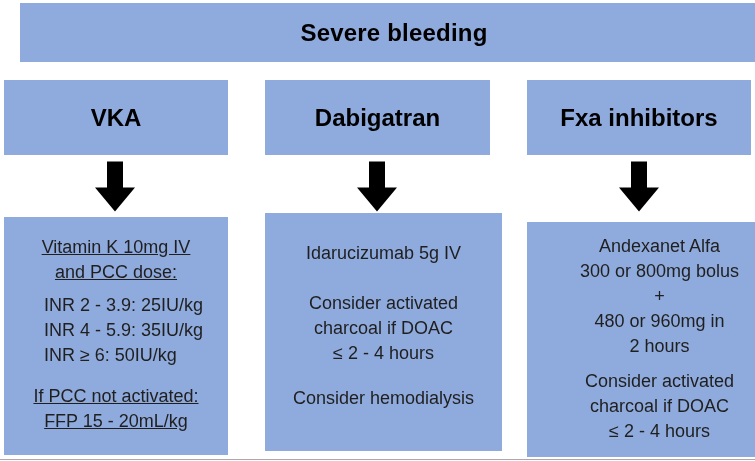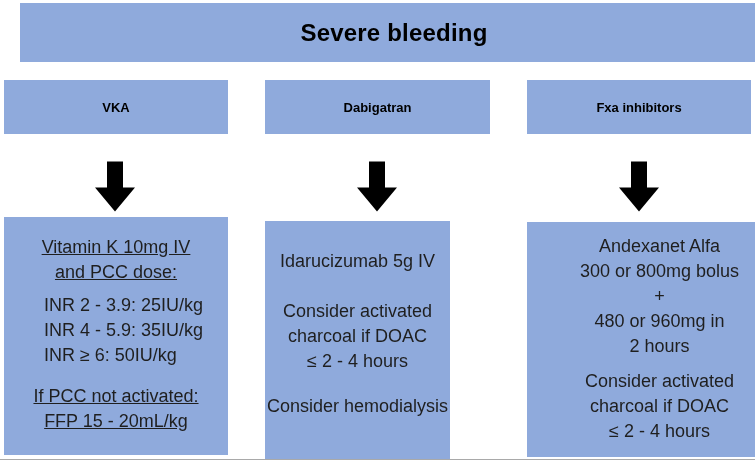--- a/index.html
+++ b/index.html
@@ -19,42 +19,42 @@
   
   .title-box {
     left: 20px; top: 3px; width: 748px; height: 59px;
     display: flex; align-items: center; justify-content: center;
   }
   .title-box span {
     font-size: 24px; font-weight: bold; color: #000000; letter-spacing: 0.2px;
   }
   
   .col-header {
-    top: 80px; height: 54px;
+    top: 80px; height: 75px;
     display: flex; align-items: center; justify-content: center;
-    font-size: 13px; font-weight: bold; color: #000000;
+    font-size: 24px; font-weight: bold; color: #000000;
   }
   .ch1 { left: 4px;   width: 224px; }
   .ch2 { left: 265px; width: 225px; }
   .ch3 { left: 527px; width: 224px; }
   
   .arrow { position: absolute; top: 161px; width: 40px; height: 51px; }
   .a1 { left: 95px; }
   .a2 { left: 357px; }
   .a3 { left: 619px; }
   .arrow polygon { fill: #000000; }
   
   .content {
     color: #1F1F1F;
     font-size: 18px;
     line-height: 25px;
     text-align: center;
   }
   .cb1 { left: 4px;   top: 217px; width: 224px; height: 238px; padding-top: 18px; text-decoration: underline; }
-  .cb2 { left: 265px; top: 221px; width: 185px; height: 238px; padding-top: 28px; }
+  .cb2 { left: 265px; top: 213px; width: 237px; height: 238px; padding-top: 28px; }
   .cb3 { left: 527px; top: 222px; width: 265px; height: 235px; padding-top: 12px; }
   .para { margin: 0; }
   .cb1 .para + .para.gap-s { margin-top: 8px; margin-left: 15px; }
   .cb1 .para + .para.gap-m { margin-top: 16px; }
   .cb2 .para + .para.gap-l { margin-top: 25px; }
   .cb2 .para + .para.gap-m2 { margin-top: 20px; }
   .cb3 .para + .para.gap-s2 { margin-top: 10px; }
   .left-block { display: inline-block; text-align: left; }
   
   .bottom-rule {

